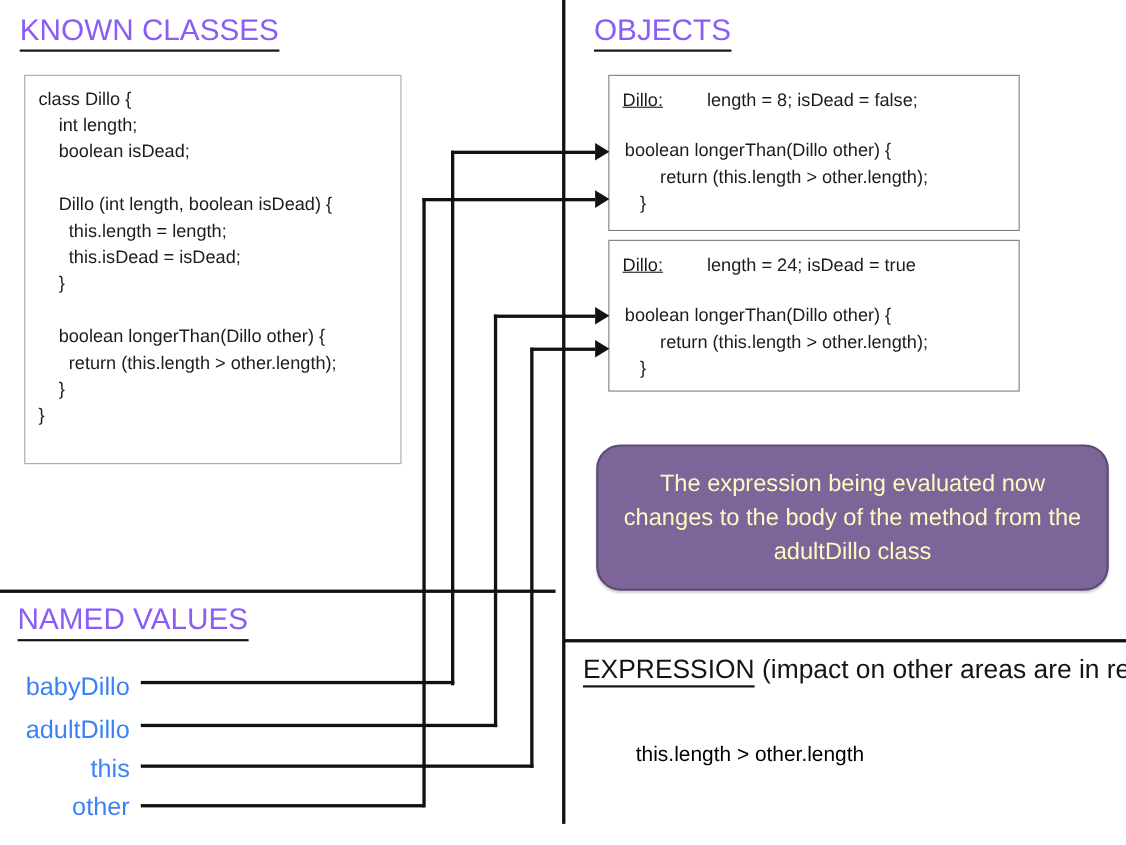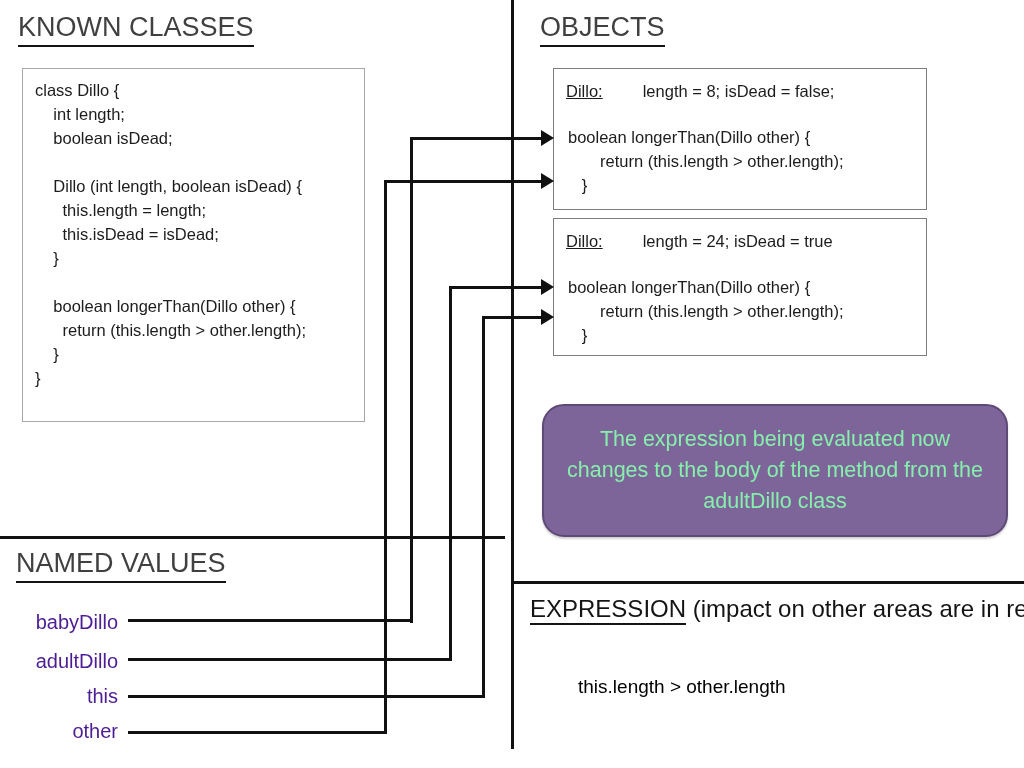--- a/index.html
+++ b/index.html
@@ -1,21 +1,21 @@
 <!DOCTYPE html>
 <html><head>
 <meta charset="utf-8">
 <style>
   html,body { margin:0; padding:0; background:#ffffff; }
   #slide {
     position:relative; width:1024px; height:768px; background:#ffffff;
     font-family:"Liberation Sans", sans-serif; color:#1a1a1a; overflow:hidden;
   }
   .heading {
-    position:absolute; font-size:27px; font-weight:400; color:#404040;
+    position:absolute; font-size:27px; font-weight:400; color:#8b5cf6;
     border-bottom:2px solid #141414; padding-bottom:2px; letter-spacing:0px;
     white-space:nowrap;
   }
   .codebox {
     position:absolute; background:#ffffff; border:1px solid #9a9a9a;
     font-size:16.5px; line-height:24px; color:#1c1c1c;
   }
   .pre { white-space:pre; }
   #class-box   { left:22px;  top:68px;  width:341px; height:352px; border-color:#a7a7a7; }
   #class-code  { padding:9px 0 0 12px; }
@@ -51,21 +51,21 @@
     border-bottom:8px solid transparent;
   }
   #ah-babydillo  { left:541px; top:130px; }
   #ah-other      { left:541px; top:173px; }
   #ah-adultdillo { left:541px; top:279px; }
   #ah-this       { left:541px; top:309px; }
 
   
   .nv-label {
     position:absolute; left:0; width:118px; text-align:right;
-    font-size:20px; color:#4c1d95;
+    font-size:23px; color:#3b82f6;
   }
   #nv-babydillo  { top:611px; }
   #nv-adultdillo { top:650px; }
   #nv-this       { top:685px; }
   #nv-other      { top:720px; }
   #l-babydillo  { left:128px; top:619px; width:285px; height:3px; }
   #l-adultdillo { left:128px; top:658px; width:324px; height:3px; }
   #l-this       { left:128px; top:695px; width:357px; height:3px; }
   #l-other      { left:128px; top:731px; width:258px; height:3px; }
 
@@ -133,21 +133,21 @@
   <div class="codebox" id="object-box-2">
     <div class="obj-inner">
       <span class="obj-label">Dillo:</span><span class="obj-state">length = 24; isDead = true</span>
       <div class="obj-body">boolean longerThan(Dillo other) {
        return (this.length &gt; other.length);
    }</div>
     </div>
   </div>
 
   <div id="note-box" style="background: rgb(125, 100, 153); border-color: rgb(94, 74, 119);">
-    <div id="note-text" style="color: #86efac; text-align: center;">The expression being evaluated now changes to the body of the method from the adultDillo class</div>
+    <div id="note-text" style="color: #fef9c3; text-align: center;">The expression being evaluated now changes to the body of the method from the adultDillo class</div>
   </div>
 
   <div class="line" id="divider-vertical"></div>
   <div class="line" id="divider-left"></div>
   <div class="line" id="divider-right"></div>
 
   <div class="nv-label" id="nv-babydillo">babyDillo</div>
   <div class="nv-label" id="nv-adultdillo">adultDillo</div>
   <div class="nv-label" id="nv-this">this</div>
   <div class="nv-label" id="nv-other">other</div>

